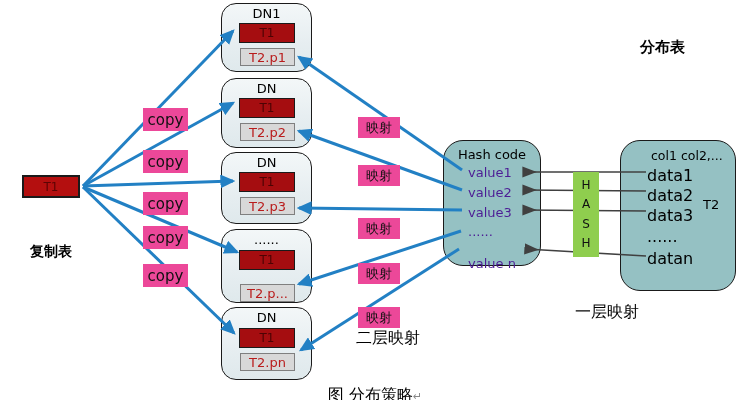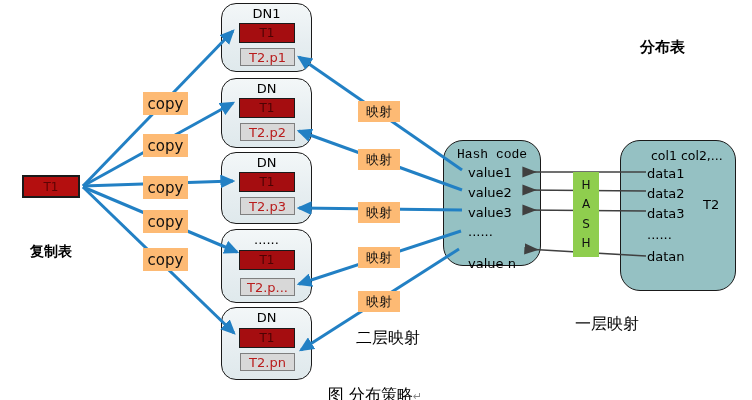--- a/index.html
+++ b/index.html
@@ -16,23 +16,24 @@
     background:#b40f0f; border:2px solid #1a1a1a;
     color:#5c0404; font-size:12px; display:flex; align-items:center; justify-content:center;
   }
   .src-caption {
     position:absolute; left:18px; top:207px; width:66px; text-align:center;
     font-size:14px; font-weight:bold; color:#000;margin-top:36px;
   }
 
   
   .glabel {
-    position:absolute; background:#fdba74; color:#111;
+    position:absolute; background:#ec4899; color:#111;
     display:flex; align-items:center; justify-content:center;
     font-size:15px;
+    margin-top:16px;
   }
   .copy { left:143px; width:45px; height:23px; }
   .map  { left:358px; width:42px; height:21px; font-size:13px; }
 
   
   .dn {
     position:absolute; left:221px; width:91px;
     background:linear-gradient(180deg,#f3f7f8 0%,#e7eef1 55%,#dfe9ec 100%);
     border:1.6px solid #1a1a1a; border-radius:15px;
   }
@@ -46,39 +47,39 @@
     position:absolute; left:18px; top:44px; width:55px; height:18px;
     background:#d8d8d8; border:1.2px solid #7f7f7f;
     color:#b91c1c; font-size:13px; display:flex; align-items:center; justify-content:center;
   }
 
   
   .teal {
     position:absolute; background:#95c1c3; border:1.6px solid #1a1a1a; border-radius:20px;
   }
   .hash-code-box { left:443px; top:140px; width:98px; height:126px; }
-  .hc-title { position:absolute; top:6px; left:0; width:100%; text-align:center; font-size:13px; color:#000;font-family:Liberation Mono, monospace; }
-  .hc-row { position:absolute; left:24px; font-size:13px; color:#000000; }
+  .hc-title { position:absolute; top:6px; left:0; width:100%; text-align:center; font-size:13px; color:#000; }
+  .hc-row { position:absolute; left:24px; font-size:13px; color:#4c1d95; }
   .t2-box { left:620px; top:140px; width:116px; height:151px; }
   .t2-header { position:absolute; top:7px; left:30px; font-size:12.5px; color:#000; }
-  .t2-row { position:absolute; left:26px; font-size:13px; color:#000; }
+  .t2-row { position:absolute; left:26px; font-size:16px; color:#000; }
   .t2-label { position:absolute; left:82px; top:56px; font-size:13px; color:#000; }
 
   
   .hash-box {
     position:absolute; left:573px; top:172px; width:26px; height:85px;
     background:#8fce4e; color:#111; font-size:12px; line-height:1.6;
     display:flex; align-items:center; justify-content:center; text-align:center;
     white-space:pre-line;
   }
 
   .title-right { position:absolute; left:640px; top:38px; font-size:15px; font-weight:bold; color:#000; }
   .layer-label { position:absolute; font-size:16px; color:#000; }
   .two-layer { left:356px; top:328px; }
-  .one-layer { left:575px; top:314px; }
+  .one-layer { left:575px; top:302px; }
   .fig-caption { position:absolute; left:250px; top:385px; width:250px; text-align:center; font-size:16px; color:#000; }
   .fig-caption .mark { font-size:11px; color:#888; }
 
   svg.arrows { position:absolute; left:0; top:0; width:752px; height:400px; z-index:2; pointer-events:none; }
   .over { z-index:3; }
   .boxes { z-index:1; }
 </style>
 </head>
 <body>
 
@@ -119,21 +120,21 @@
       <div class="dn-t2">
           <span>T2.p3</span>
         </div>
     </div>
 
     <div class="dn" style="top:229px;height:74px;">
       <div class="dn-title">......</div>
       <div class="dn-t1" style="top:20px;">
           <span>T1</span>
         </div>
-      <div class="dn-t2" style="top:48px;">
+      <div class="dn-t2" style="top:54px;">
           <span>T2.p...</span>
         </div>
     </div>
 
     <div class="dn" style="top:307px;height:73px;">
       <div class="dn-title">DN</div>
       <div class="dn-t1" style="top:20px;">
           <span>T1</span>
         </div>
       <div class="dn-t2" style="top:45px;">

